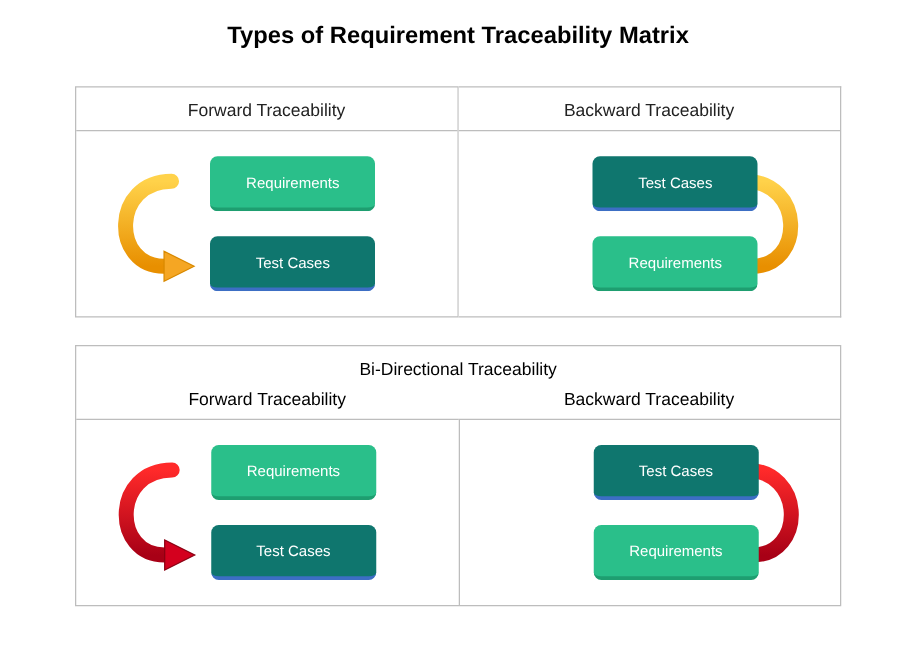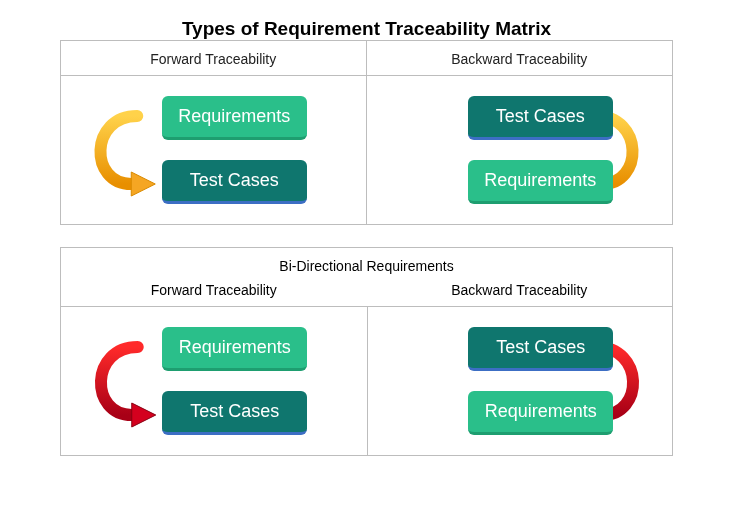--- a/index.html
+++ b/index.html
@@ -8,21 +8,21 @@
     background: #fff;
     width: 733px;
     height: 530px;
     padding: 18px 60px;
   }
   .page-title {
     text-align: center;
     font-size: 19px;
     font-weight: 700;
     color: #000;
-    margin-bottom: 0;
+    margin-bottom: 29px;
   }
   .top-row {
     display: flex;
     gap: 0;
     margin-bottom: 22px;
   }
   .panel {
     border: 1px solid #bdbdbd;
     background: #fff;
   }
@@ -40,27 +40,27 @@
   .panel-body {
     position: relative;
     height: 148px;
     display: flex;
     flex-direction: column;
     align-items: center;
     justify-content: center;
     gap: 20px;
   }
   .block {
-    width: 145px;
+    width: 132px;
     height: 44px;
     border-radius: 6px;
     display: flex;
     align-items: center;
     justify-content: center;
-    font-size: 18px;
+    font-size: 12px;
     color: #fff;
     font-weight: 400;
     position: relative;
     z-index: 2;
     margin-left: 42px;
   }
   .block-green { background: #2abf8a; border-bottom: 3px solid #1e9e70; }
   .block-blue  { background: #0f766e; border-bottom: 3px solid #3c6ec4; }
 
   
@@ -162,21 +162,21 @@
         <polygon points="228,96 228,120 204,108" fill="#f5a623" stroke="#d98900" stroke-width="1"></polygon>
       </svg>
       <div class="block block-blue">Test Cases</div>
       <div class="block block-green">Requirements</div>
     </div>
   </div>
 
 </div>
 
 <div class="bidir-panel">
-  <div class="bidir-header">Bi-Directional Requirements</div>
+  <div class="bidir-header">Bi-Directional Traceability</div>
   <div class="bidir-subrow">
     <div class="bidir-subcell">Forward Traceability</div>
     <div class="bidir-subcell">Backward Traceability</div>
   </div>
   <div class="bidir-hr">
     <div></div>
       <div></div>
   </div>
   <div class="bidir-body">
     <div class="bidir-col panel-body-left">

